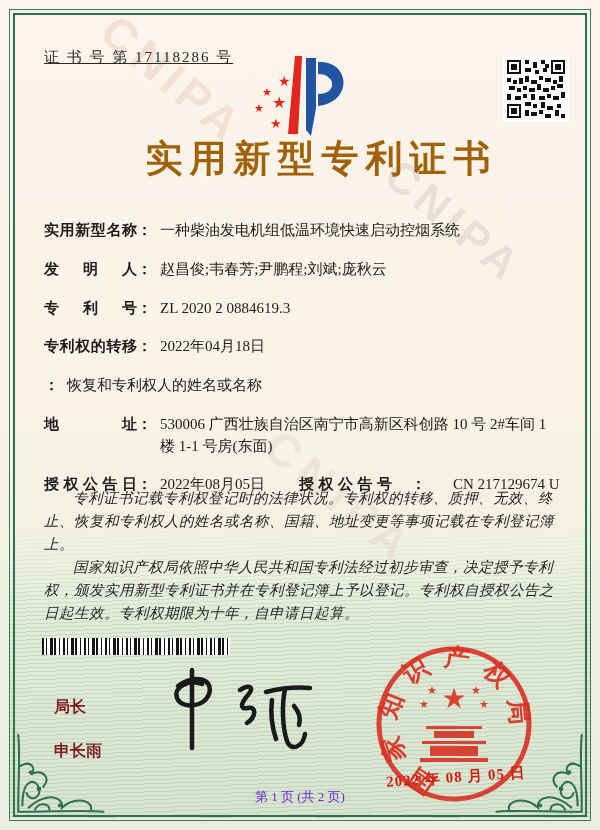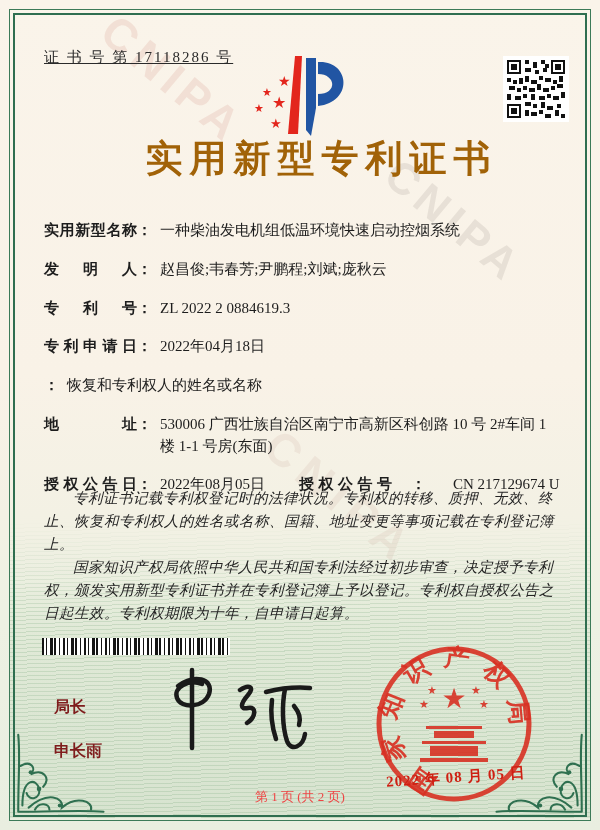--- a/index.html
+++ b/index.html
@@ -53,21 +53,21 @@
       #141414 8px 11px,#fff 11px 12px,#141414 12px 14px,#fff 14px 17px,#141414 17px 18px,#fff 18px 21px);}
   
   .officer{position:absolute;left:54px;top:697px;font-size:16px;color:#7f1d1d;font-weight:bold;}
   .officer .name{margin-top:23px;}
   .signature{position:absolute;left:148px;top:662px;}
   
   .seal{position:absolute;left:372px;top:642px;opacity:.95;}
   .seal-date{position:absolute;left:376px;top:768px;width:160px;text-align:center;
              color:#cf1f12;font-weight:bold;font-size:15px;letter-spacing:1px;transform:rotate(-4deg);}
   
-  .footer{position:absolute;left:0;right:0;top:788px;text-align:center;font-size:13px;color:#ef4444;}
+  .footer{position:absolute;left:0;right:0;top:788px;text-align:center;font-size:13px;color:#6d28d9;}
 </style>
 </head>
 <body>
 
 <div class="paper">
 
   <div class="waveband"></div>
   <div class="frame-outer"></div>
   <div class="frame-inner"></div>
 
@@ -186,24 +186,24 @@
       <span class="fvalue">一种柴油发电机组低温环境快速启动控烟系统</span>
     </div>
     <div class="frow">
       <span class="flabel">发明人</span>
         <span class="fcolon">：</span>
       <span class="fvalue">赵昌俊;韦春芳;尹鹏程;刘斌;庞秋云</span>
     </div>
     <div class="frow">
       <span class="flabel">专利号</span>
         <span class="fcolon">：</span>
-      <span class="fvalue">ZL 2022 2 0884619.3</span>
-    </div>
-    <div class="frow">
-      <span class="flabel">专利申请日</span>
+      <span class="fvalue">ZL 2020 2 0884619.3</span>
+    </div>
+    <div class="frow">
+      <span class="flabel">专利权的转移</span>
         <span class="fcolon">：</span>
       <span class="fvalue">2022年04月18日</span>
     </div>
     <div class="frow">
         <span class="fcolon">：</span>
       <span class="fvalue">恢复和专利权人的姓名或名称</span>
     </div>
     <div class="frow">
       <span class="flabel">地址</span>
         <span class="fcolon">：</span>

